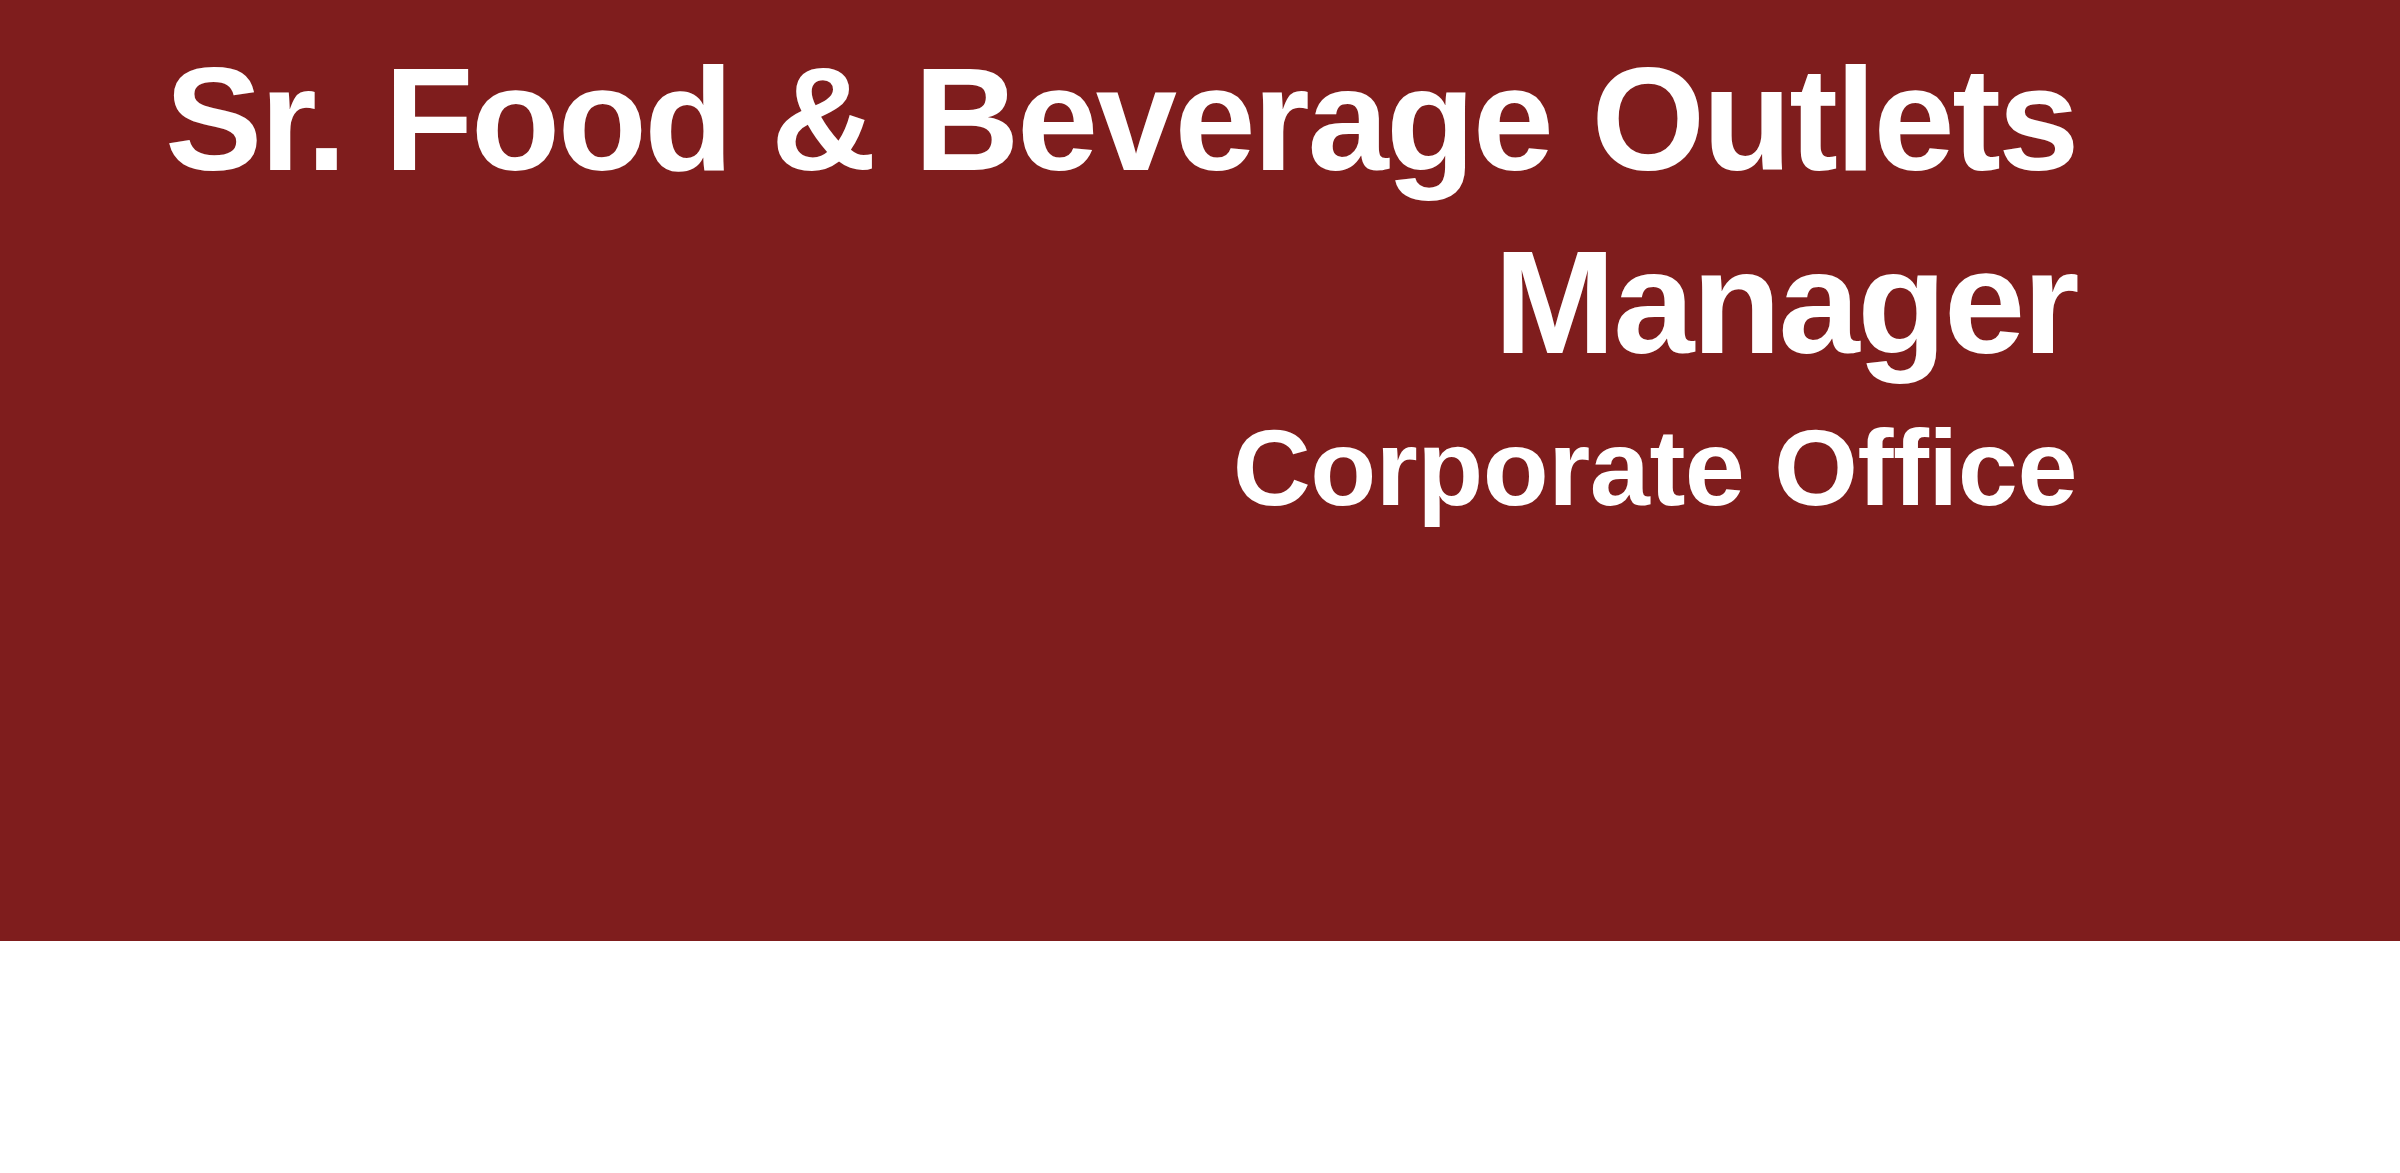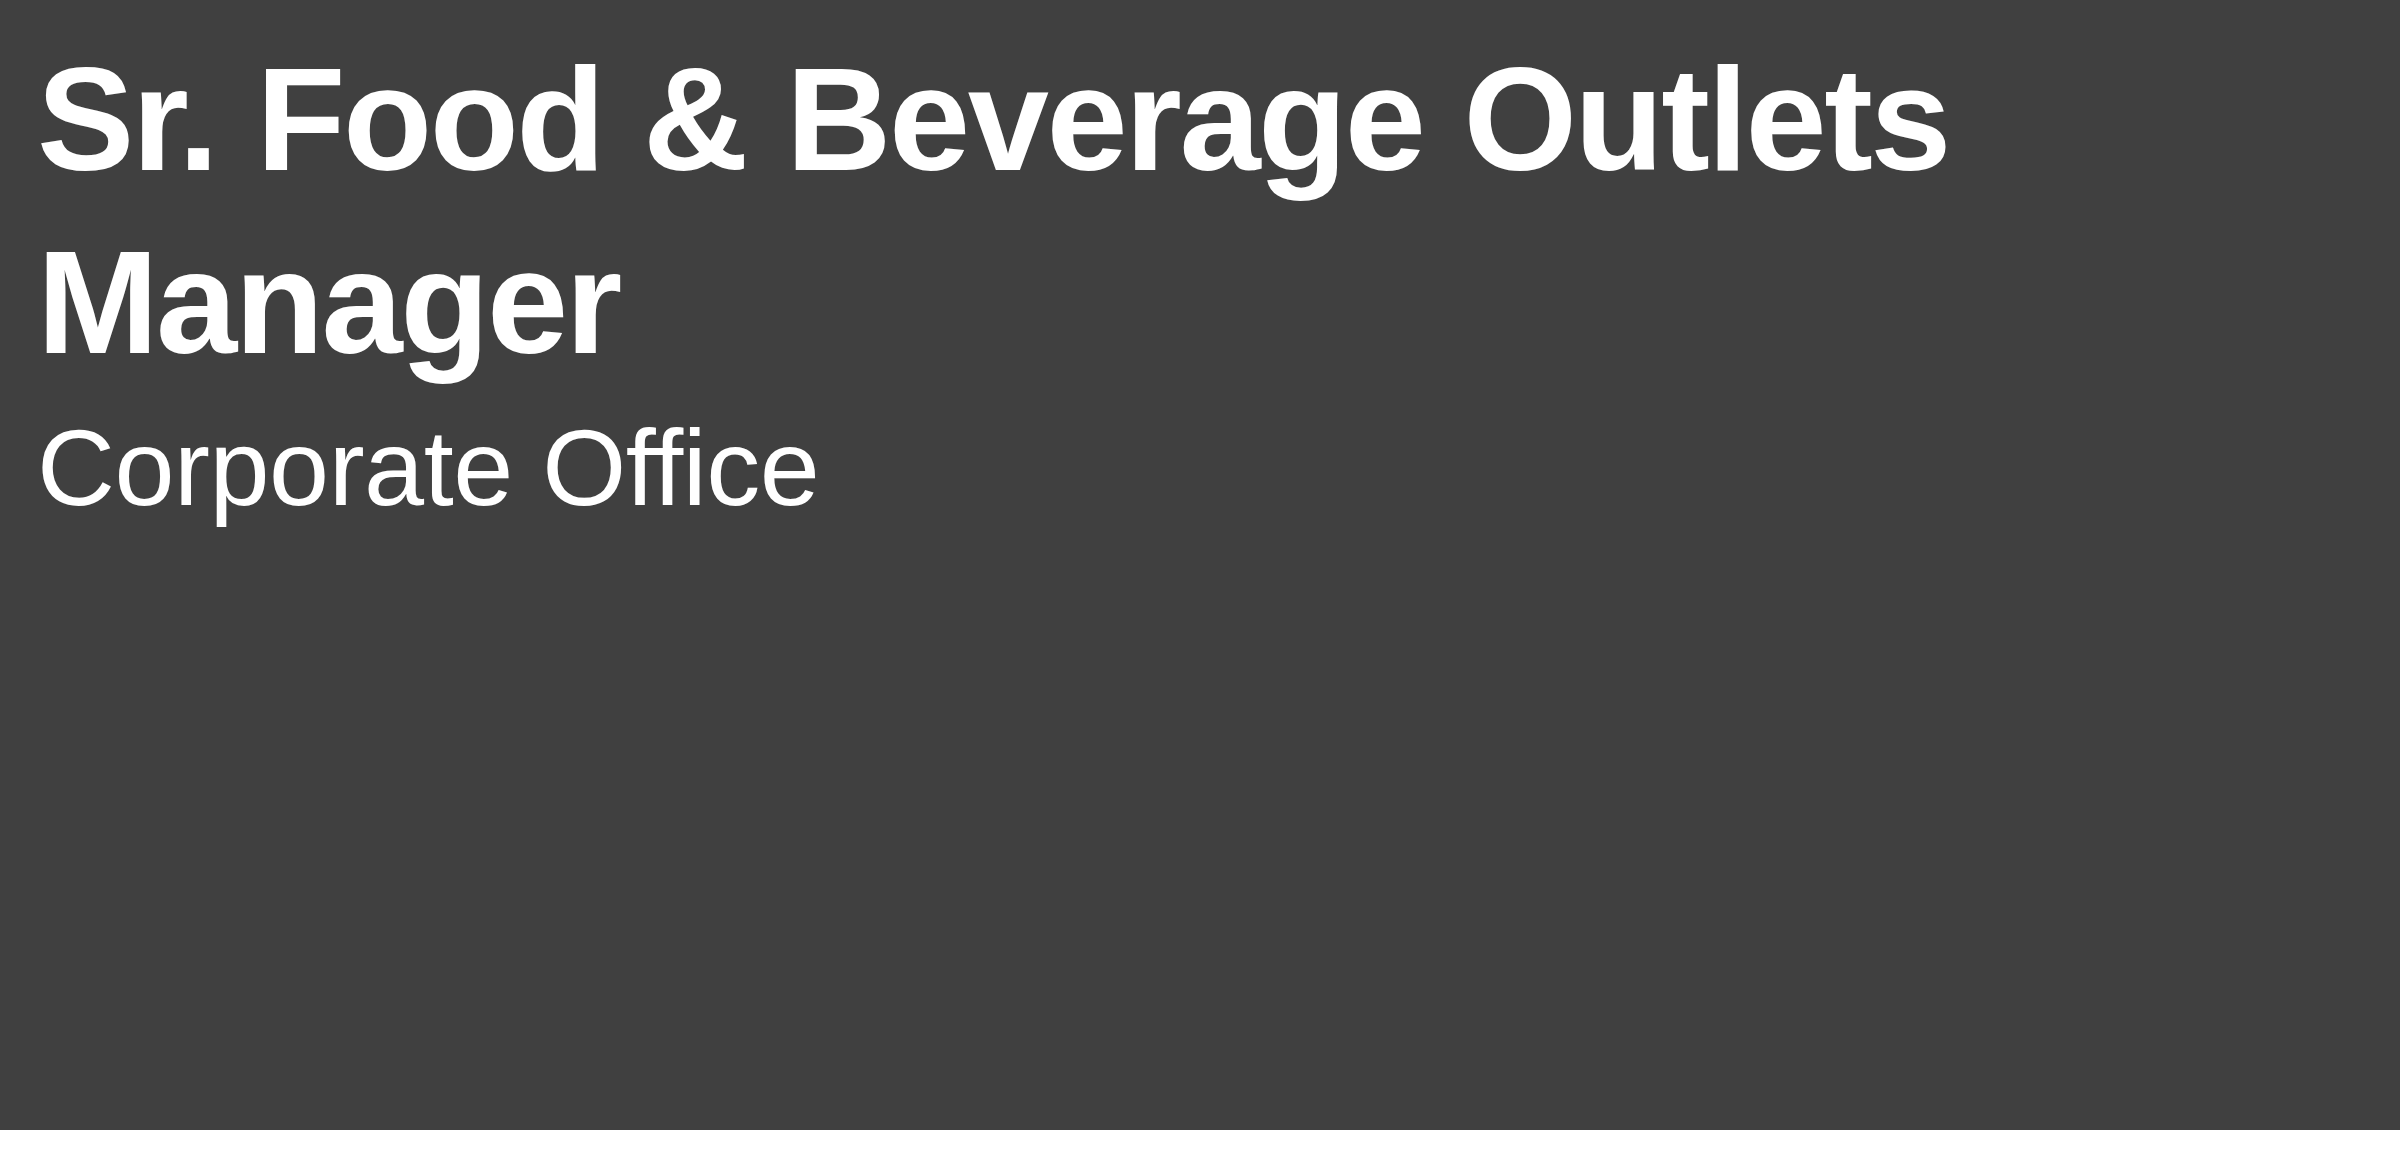--- a/index.html
+++ b/index.html
@@ -13,23 +13,24 @@
     background: #ffffff;
     font-family: "Liberation Sans", sans-serif;
     overflow: hidden;
   }
 
   .job-header-banner {
     position: absolute;
     top: 0;
     left: 0;
     width: 2400px;
-    height: 1130px;
-    background: #404040;
+    height: 941px;
+    background: #7f1d1d;
     box-sizing: border-box;
+    text-align: right;
   }
 
   .header-text-block {
     position: absolute;
     top: 0;
     left: 37px;
     width: 2040px;
   }
 
   .job-title {
@@ -44,21 +45,21 @@
     padding-top: 28px;
     word-spacing: 2px;
   }
 
   .job-location {
     margin: 0;
     padding: 0;
     margin-top: 18px;
     color: #ffffff;
     font-family: "Liberation Sans", sans-serif;
-    font-weight: 400;
+    font-weight: 700;
     font-size: 108px;
     line-height: 112px;
     letter-spacing: -0.5px;
   }
 
   .banner-footer-strip {
     position: absolute;
     top: 1130px;
     left: 0;
     width: 2400px;

